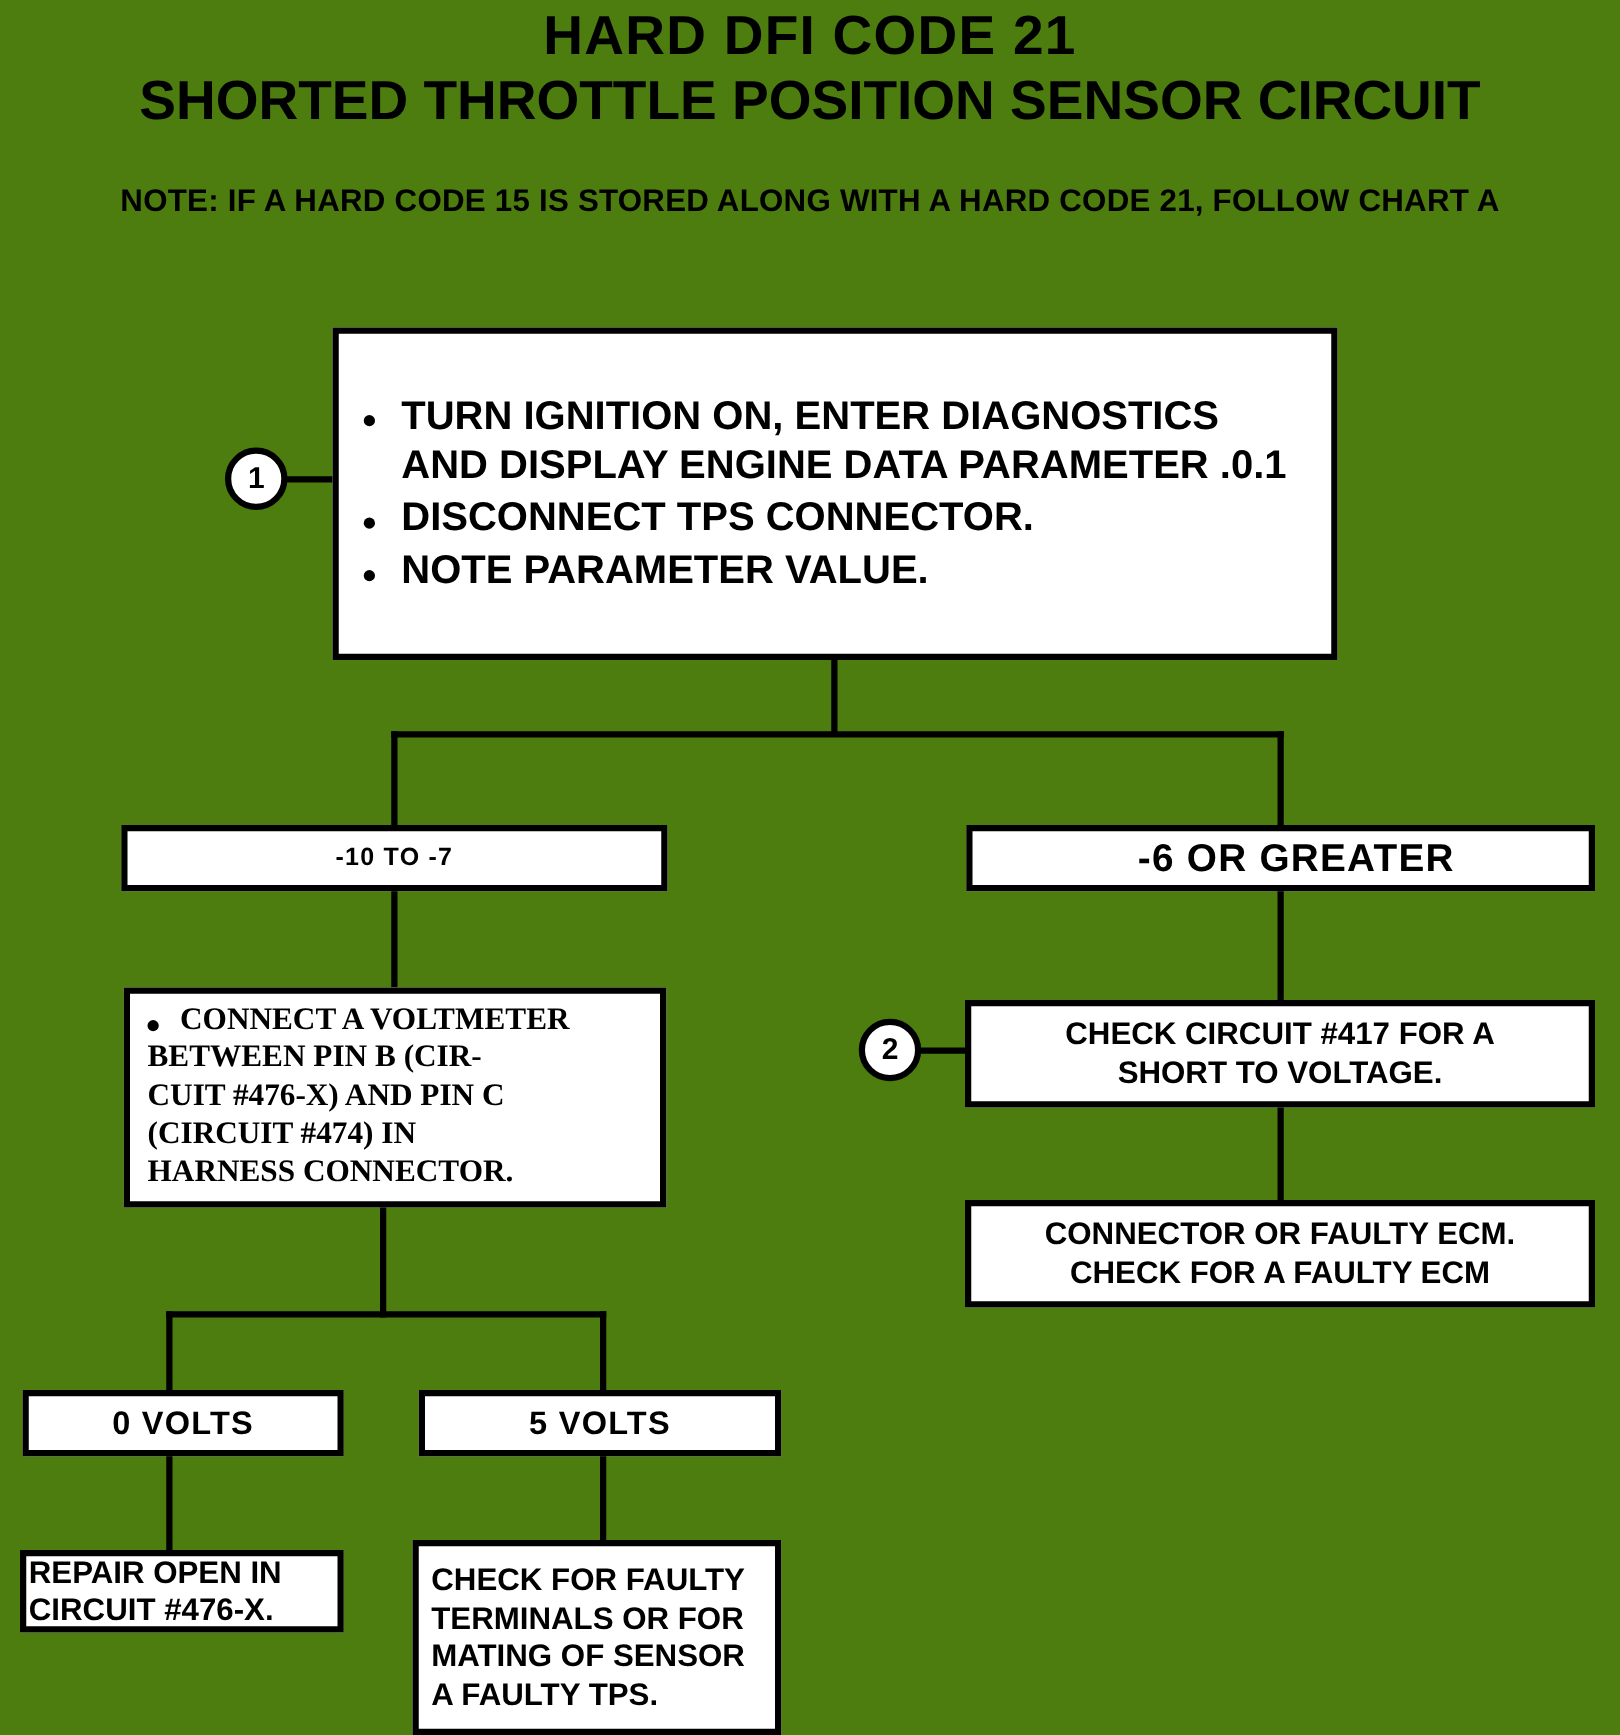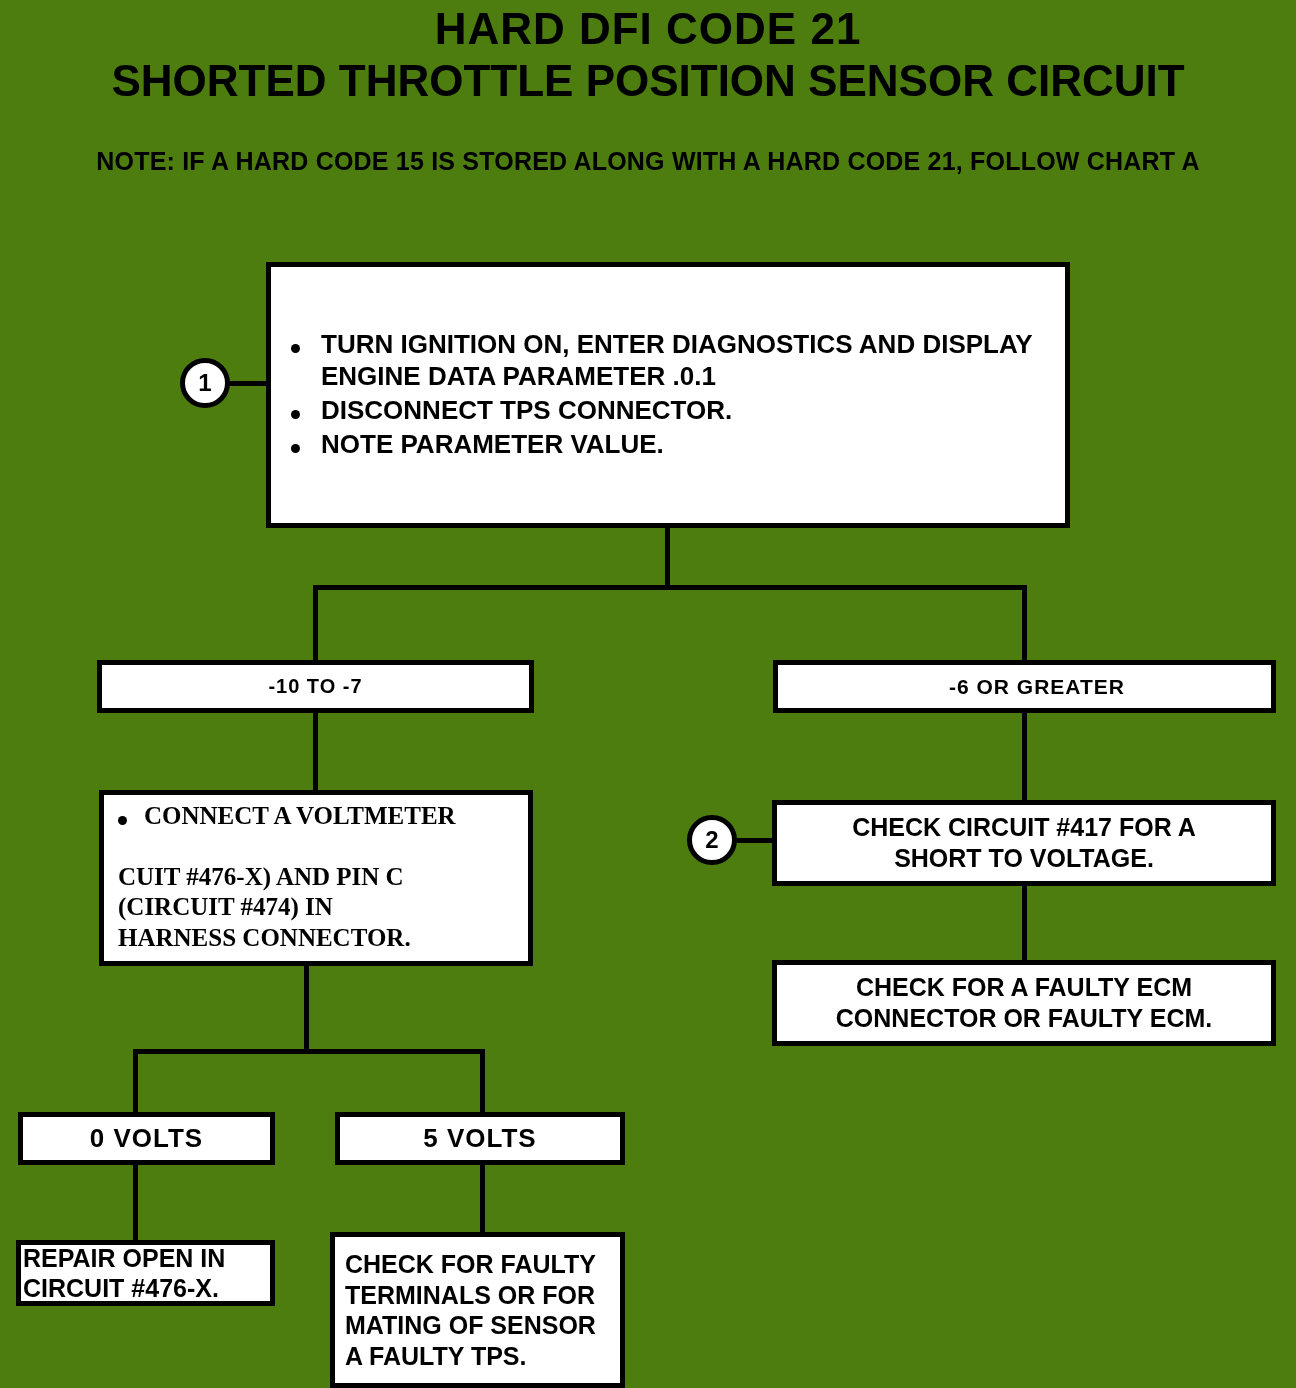--- a/index.html
+++ b/index.html
@@ -136,52 +136,52 @@
   <div class="title" id="title-line1">HARD DFI CODE 21</div>
 
   <div class="title" id="title-line2">SHORTED THROTTLE POSITION SENSOR CIRCUIT</div>
 
   <div id="note-line">NOTE:  IF A HARD CODE 15 IS STORED ALONG WITH A HARD CODE 21, FOLLOW CHART A</div>
 
   <div class="step-circle" style="left:180px; top:358px;">1</div>
   <div class="hline" style="left:228px; top:381px; width:40px;"></div>
 
   <div class="box box-left" style="left:266px; top:262px; width:804px; height:266px;">
-    <div class="inner" style="padding:16px 14px 16px 12px; font-size:26px; line-height:1.24;">
+    <div class="inner" style="padding:16px 14px 16px 12px; font-size:32px; line-height:1.24;">
       <ul class="bullets">
         <li>TURN IGNITION ON, ENTER DIAGNOSTICS AND DISPLAY ENGINE DATA PARAMETER .0.1</li>
         <li>DISCONNECT TPS CONNECTOR.</li>
         <li>NOTE PARAMETER VALUE.</li>
       </ul>
     </div>
   </div>
 
   <div class="vline" style="left:665px; top:528px; height:60px;"></div>
   <div class="hline" style="left:313px; top:585px; width:714px;"></div>
   <div class="vline" style="left:313px; top:585px; height:80px;"></div>
   <div class="vline" style="left:1022px; top:585px; height:80px;"></div>
 
   <div class="box box-center" style="left:97px; top:660px; width:437px; height:53px;">
     <div class="inner" style="font-size:20px; letter-spacing:1px;">-10 TO -7</div>
   </div>
 
   <div class="box box-center" style="left:773px; top:660px; width:503px; height:53px;">
-    <div class="inner" style="font-size:21px; letter-spacing:1px;margin-left:25px;">-6 OR GREATER</div>
+    <div class="inner" style="font-size:31px; letter-spacing:1px;margin-left:25px;">-6 OR GREATER</div>
   </div>
 
   <div class="vline" style="left:313px; top:713px; height:77px;"></div>
 
   <div class="vline" style="left:1022px; top:713px; height:97px;"></div>
 
   <div class="box box-left" style="left:99px; top:790px; width:434px; height:176px;">
     <div class="inner" style="padding:8px 8px 8px 6px; font-size:25px; line-height:1.22;font-family:Liberation Serif, serif;">
       <ul class="bullets">
         <li style="padding-left:34px;">
           <span>CONNECT A VOLTMETER</span><br>
-          <br>
+          <span style="display:inline-block; margin-left:-26px;">BETWEEN PIN B (CIR-</span><br>
           <span style="display:inline-block; margin-left:-26px;">CUIT #476-X) AND PIN C</span><br>
           <span style="display:inline-block; margin-left:-26px;">(CIRCUIT #474) IN</span><br>
           <span style="display:inline-block; margin-left:-26px;">HARNESS CONNECTOR.</span>
         </li>
       </ul>
     </div>
   </div>
 
   <div class="step-circle" style="left:687px; top:815px;">2</div>
   <div class="hline" style="left:735px; top:838px; width:40px;"></div>
@@ -190,22 +190,22 @@
     <div class="inner" style="font-size:25px; line-height:1.26;">
       <div>CHECK CIRCUIT #417 FOR A</div>
       <div>SHORT TO VOLTAGE.</div>
     </div>
   </div>
 
   <div class="vline" style="left:1022px; top:886px; height:76px;"></div>
 
   <div class="box box-center" style="left:772px; top:960px; width:504px; height:86px;">
     <div class="inner" style="font-size:25px; line-height:1.26;">
+      <div>CONNECTOR OR FAULTY ECM.</div>
       <div>CHECK FOR A FAULTY ECM</div>
-      <div>CONNECTOR OR FAULTY ECM.</div>
     </div>
   </div>
 
   <div class="vline" style="left:304px; top:966px; height:88px;"></div>
   <div class="hline" style="left:133px; top:1049px; width:352px;"></div>
   <div class="vline" style="left:133px; top:1049px; height:63px;"></div>
   <div class="vline" style="left:480px; top:1049px; height:63px;"></div>
 
   <div class="box box-center" style="left:18px; top:1112px; width:257px; height:53px;">
     <div class="inner" style="font-size:26px; letter-spacing:1px;">0 VOLTS</div>

